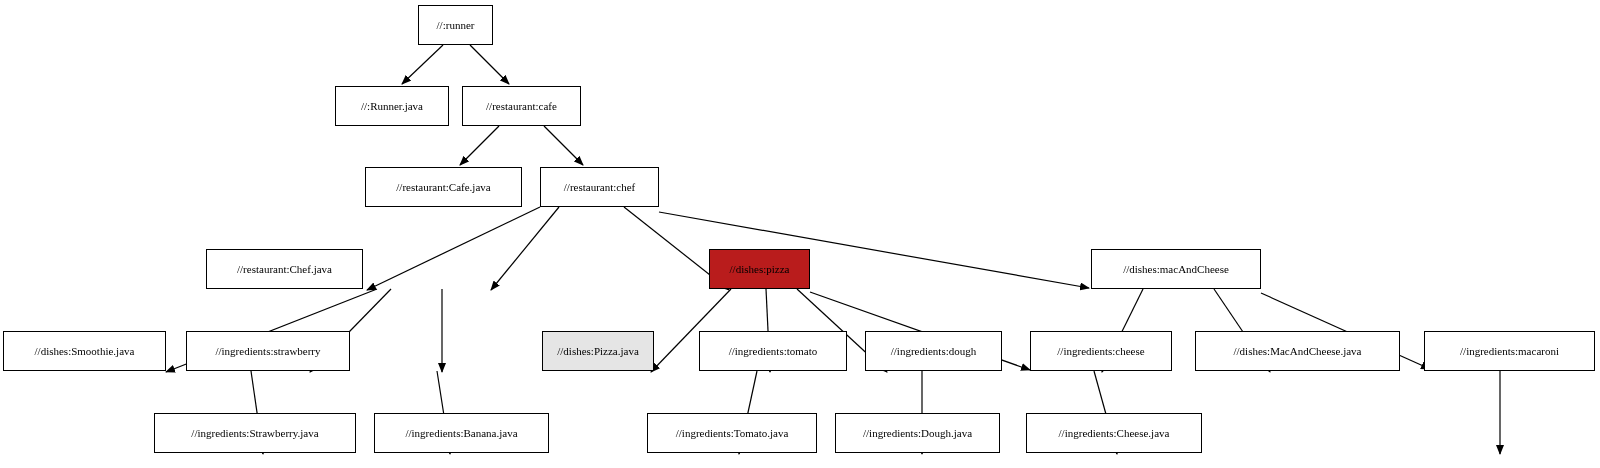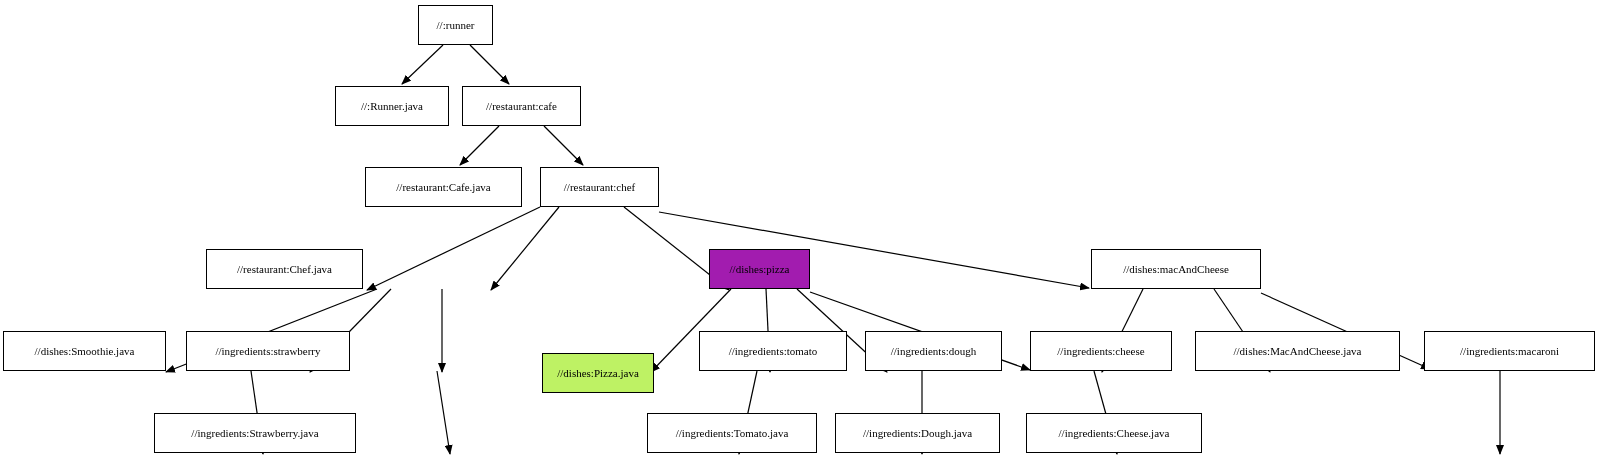--- a/index.html
+++ b/index.html
@@ -94,53 +94,56 @@
       </div>
       <div class="node" style="left: 365px; top: 167px; width: 157px; height: 40px; background: rgb(255, 255, 255); border-color: rgb(0, 0, 0);">
         <span class="node-label" style="color: rgb(0, 0, 0);">//restaurant:Cafe.java</span>
       </div>
       <div class="node" style="left: 540px; top: 167px; width: 119px; height: 40px; background: rgb(255, 255, 255); border-color: rgb(0, 0, 0);">
         <span class="node-label" style="color: rgb(0, 0, 0);">//restaurant:chef</span>
       </div>
       <div class="node" style="left: 206px; top: 249px; width: 157px; height: 40px; background: rgb(255, 255, 255); border-color: rgb(0, 0, 0);">
         <span class="node-label" style="color: rgb(0, 0, 0);">//restaurant:Chef.java</span>
       </div>
-      <div class="node" style="left: 709px; top: 249px; width: 101px; height: 40px; background: #a21caf; border-color: rgb(0, 0, 0);">
+      <div class="node" style="left: 709px; top: 249px; width: 101px; height: 40px; background: #b91c1c; border-color: rgb(0, 0, 0);">
         <span class="node-label" style="color: rgb(0, 0, 0);">//dishes:pizza</span>
       </div>
       <div class="node" style="left: 1091px; top: 249px; width: 170px; height: 40px; background: rgb(255, 255, 255); border-color: rgb(0, 0, 0);">
         <span class="node-label" style="color: rgb(0, 0, 0);">//dishes:macAndCheese</span>
       </div>
       <div class="node" style="left: 3px; top: 331px; width: 163px; height: 40px; background: rgb(255, 255, 255); border-color: rgb(0, 0, 0);">
         <span class="node-label" style="color: rgb(0, 0, 0);">//dishes:Smoothie.java</span>
       </div>
       <div class="node" style="left: 186px; top: 331px; width: 164px; height: 40px; background: rgb(255, 255, 255); border-color: rgb(0, 0, 0);">
         <span class="node-label" style="color: rgb(0, 0, 0);">//ingredients:strawberry</span>
       </div>
-      <div class="node" style="left: 542px; top: 331px; width: 112px; height: 40px; background: #bef264; border-color: rgb(0, 0, 0); margin-top: 22px;">
+      <div class="node" style="left: 542px; top: 331px; width: 112px; height: 40px; background: #e5e5e5; border-color: rgb(0, 0, 0);">
         <span class="node-label" style="color: rgb(0, 0, 0);">//dishes:Pizza.java</span>
       </div>
       <div class="node" style="left: 699px; top: 331px; width: 148px; height: 40px; background: rgb(255, 255, 255); border-color: rgb(0, 0, 0);">
         <span class="node-label" style="color: rgb(0, 0, 0);">//ingredients:tomato</span>
       </div>
       <div class="node" style="left: 865px; top: 331px; width: 137px; height: 40px; background: rgb(255, 255, 255); border-color: rgb(0, 0, 0);">
         <span class="node-label" style="color: rgb(0, 0, 0);">//ingredients:dough</span>
       </div>
       <div class="node" style="left: 1030px; top: 331px; width: 142px; height: 40px; background: rgb(255, 255, 255); border-color: rgb(0, 0, 0);">
         <span class="node-label" style="color: rgb(0, 0, 0);">//ingredients:cheese</span>
       </div>
       <div class="node" style="left: 1195px; top: 331px; width: 205px; height: 40px; background: rgb(255, 255, 255); border-color: rgb(0, 0, 0);">
         <span class="node-label" style="color: rgb(0, 0, 0);">//dishes:MacAndCheese.java</span>
       </div>
       <div class="node" style="left: 154px; top: 413px; width: 202px; height: 40px; background: rgb(255, 255, 255); border-color: rgb(0, 0, 0);">
         <span class="node-label" style="color: rgb(0, 0, 0);">//ingredients:Strawberry.java</span>
       </div>
       <div class="node" style="left: 1424px; top: 331px; width: 171px; height: 40px; background: rgb(255, 255, 255); border-color: rgb(0, 0, 0);">
         <span class="node-label" style="color: rgb(0, 0, 0);">//ingredients:macaroni</span>
       </div>
+      <div class="node" style="left: 374px; top: 413px; width: 175px; height: 40px; background: rgb(255, 255, 255); border-color: rgb(0, 0, 0);">
+        <span class="node-label" style="color: rgb(0, 0, 0);">//ingredients:Banana.java</span>
+      </div>
       <div class="node" style="left: 647px; top: 413px; width: 170px; height: 40px; background: rgb(255, 255, 255); border-color: rgb(0, 0, 0);">
         <span class="node-label" style="color: rgb(0, 0, 0);">//ingredients:Tomato.java</span>
       </div>
       <div class="node" style="left: 835px; top: 413px; width: 165px; height: 40px; background: rgb(255, 255, 255); border-color: rgb(0, 0, 0);">
         <span class="node-label" style="color: rgb(0, 0, 0);">//ingredients:Dough.java</span>
       </div>
       <div class="node" style="left: 1026px; top: 413px; width: 176px; height: 40px; background: rgb(255, 255, 255); border-color: rgb(0, 0, 0);">
         <span class="node-label" style="color: rgb(0, 0, 0);">//ingredients:Cheese.java</span>
       </div>
     </div>

